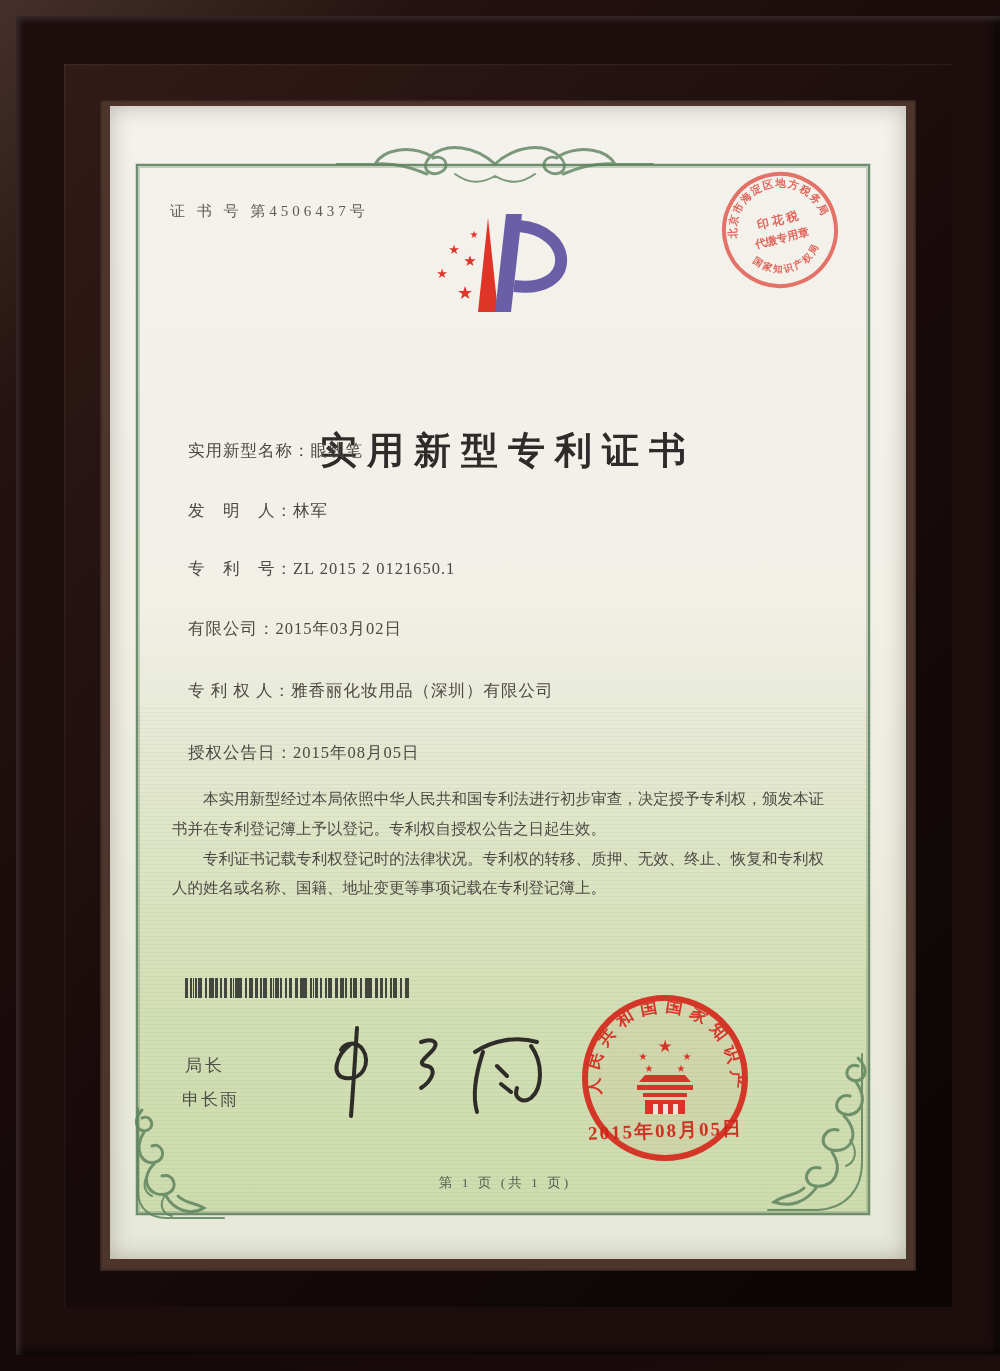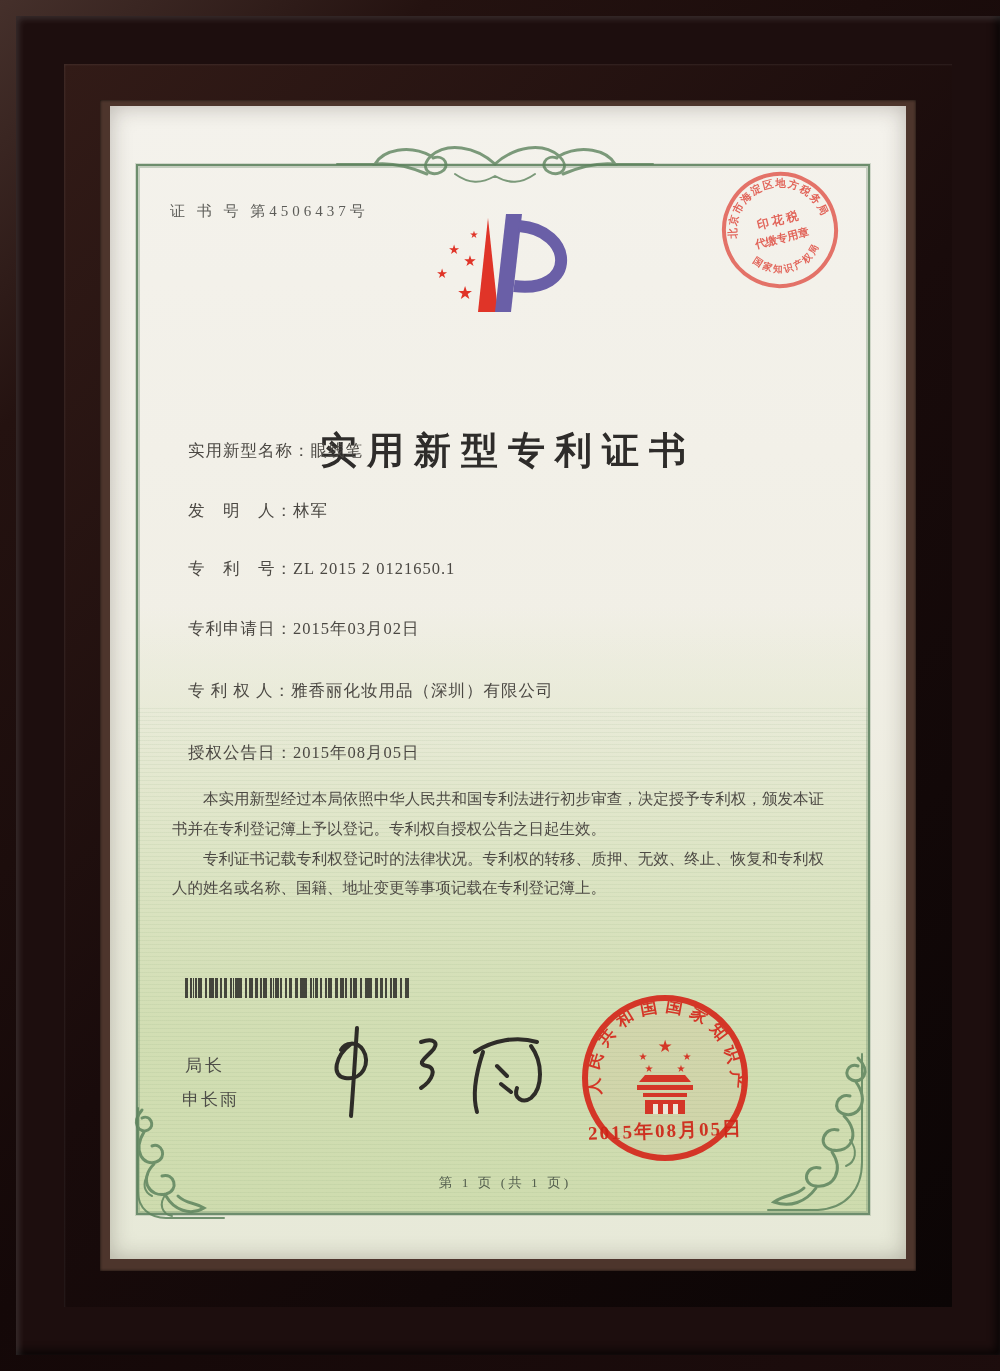--- a/index.html
+++ b/index.html
@@ -116,21 +116,21 @@
         <text x="40" y="80">★</text>
         <text x="63" y="101" font-size="18">★</text>
       </g>
     </svg>
 
     <div class="abs title">实用新型专利证书</div>
 
     <div class="abs field" style="top:334px"><span>实用新型名称：</span><span>眼线笔</span></div>
     <div class="abs field" style="top:394px"><span>发　明　人：</span><span>林军</span></div>
     <div class="abs field" style="top:452px"><span>专　利　号：</span><span>ZL 2015 2 0121650.1</span></div>
-    <div class="abs field" style="top:512px"><span>专利申请日：</span><span>2015年03月02日</span></div>
+    <div class="abs field" style="top:512px"><span>有限公司：</span><span>2015年03月02日</span></div>
     <div class="abs field" style="top:574px"><span>专 利 权 人：</span><span>雅香丽化妆用品（深圳）有限公司</span></div>
     <div class="abs field" style="top:636px"><span>授权公告日：</span><span>2015年08月05日</span></div>
 
     <div class="abs paras">
       <p>本实用新型经过本局依照中华人民共和国专利法进行初步审查，决定授予专利权，颁发本证书并在专利登记簿上予以登记。专利权自授权公告之日起生效。</p>
       <p>专利证书记载专利权登记时的法律状况。专利权的转移、质押、无效、终止、恢复和专利权人的姓名或名称、国籍、地址变更等事项记载在专利登记簿上。</p>
     </div>
 
     <div class="abs barcode"></div>
 

